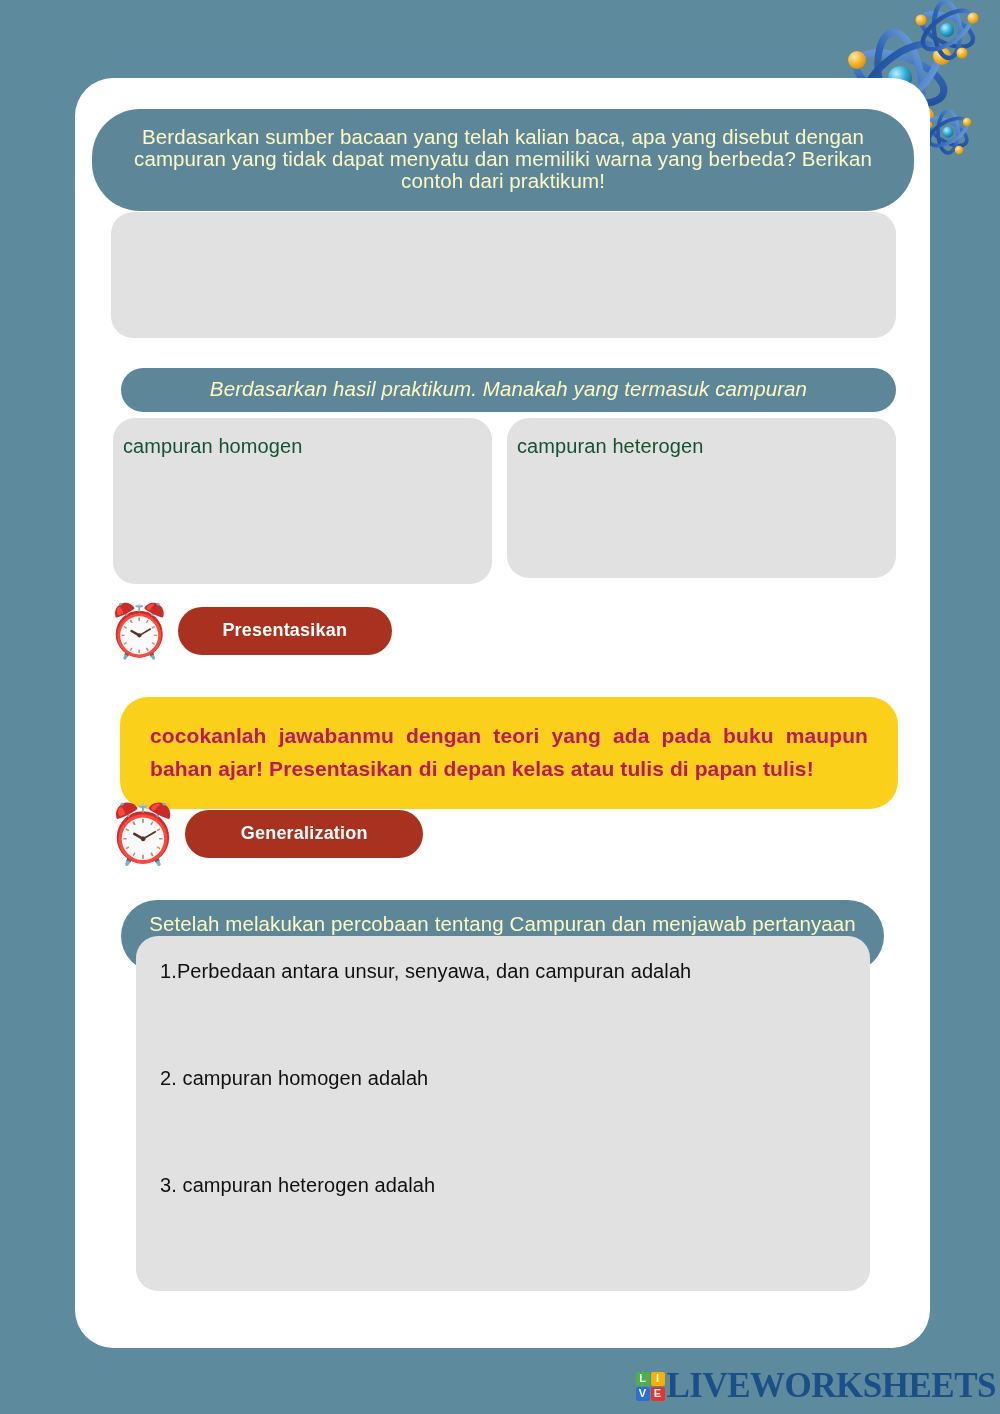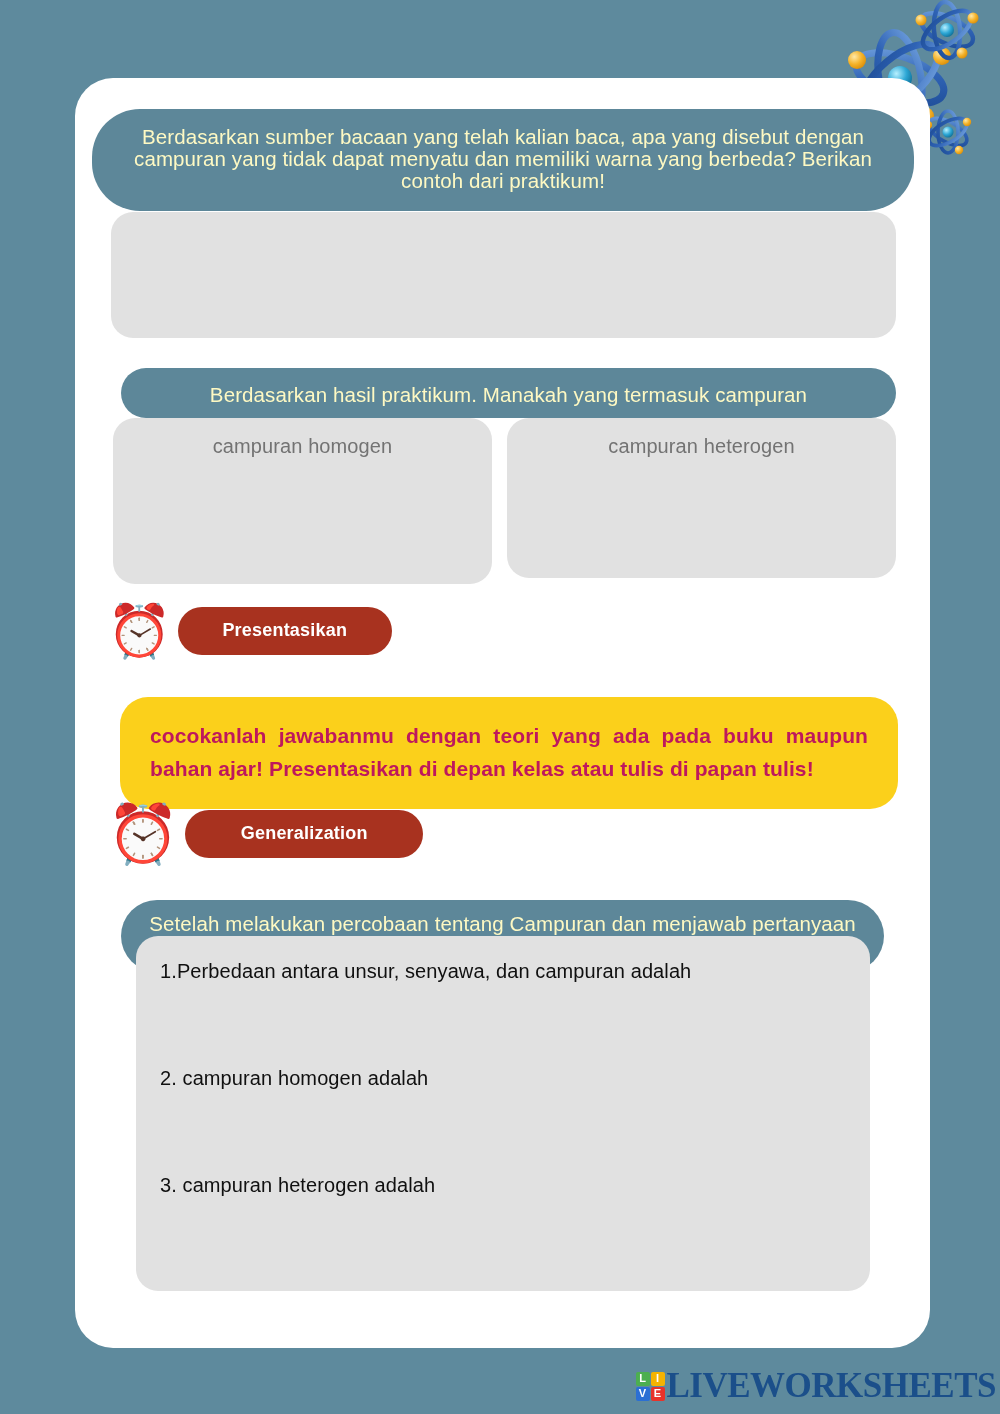--- a/index.html
+++ b/index.html
@@ -56,21 +56,22 @@
     top: 31px;
     width: 822px;
     padding: 17px 34px 19px 34px;
   }
 
   .q2-pill {
     position: absolute;
     left: 46px;
     top: 290px;
     width: 775px;
-    padding: 16px 24px 12px 24px;
+    padding: 10px 24px 12px 24px;
+    font-style: italic;
   }
 
   .gen-pill {
     position: absolute;
     left: 46px;
     top: 822px;
     width: 763px;
     padding: 13px 28px 15px 28px;
   }
 
@@ -101,23 +102,22 @@
   .ans-col-right {
     position: absolute;
     left: 432px;
     top: 340px;
     width: 389px;
     height: 160px;
     padding: 17px 10px 0 10px;
   }
 
   .col-label {
-    text-align: center;
     font-size: 20px;
-    color: #737373;
+    color: #14532d;
     letter-spacing: 0.1px;
   }
 
   .gen-answers {
     position: absolute;
     left: 61px;
     top: 858px;
     width: 734px;
     height: 355px;
     padding: 24px 24px 0 24px;

